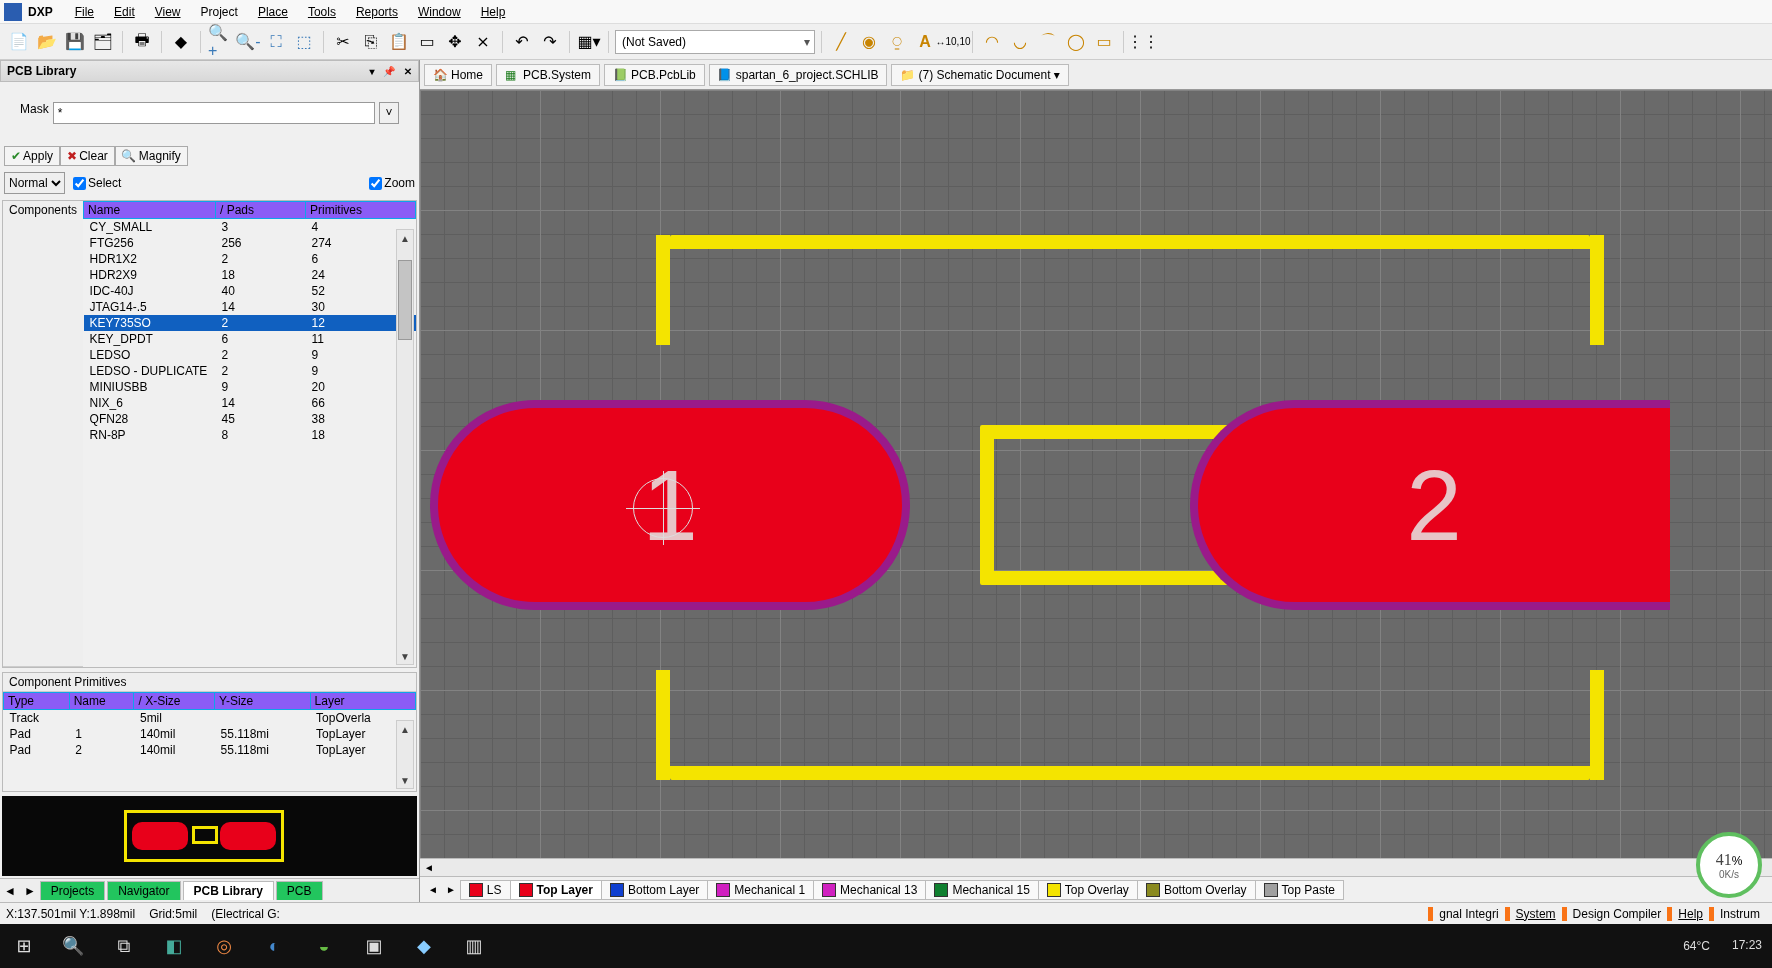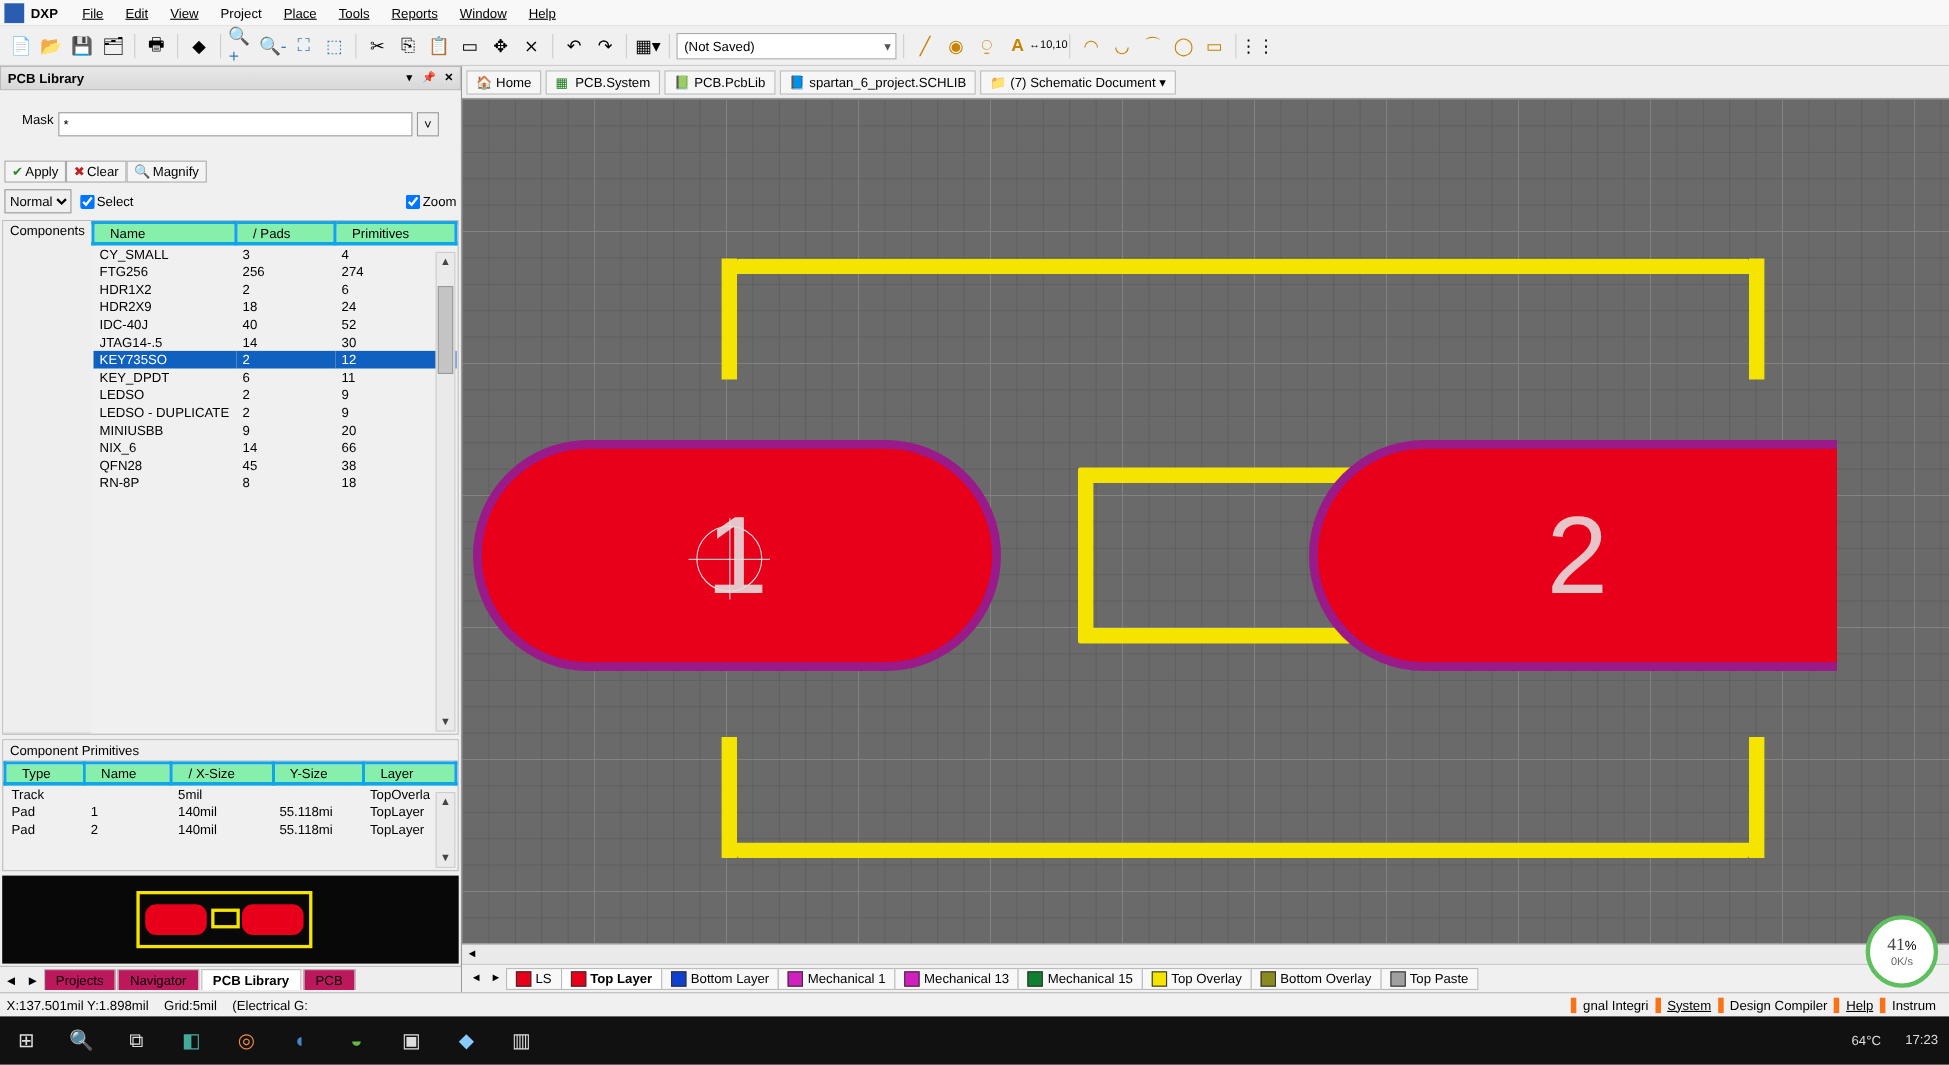--- a/index.html
+++ b/index.html
@@ -33,21 +33,21 @@
 .filter-row { display: flex; padding: 2px 4px; gap: 0; }
 .filter-btn { border: 1px solid #aaa; background: #f4f4f4; padding: 2px 6px; cursor: pointer; display: flex; align-items: center; gap: 2px; }
 .opts-row { display: flex; align-items: center; padding: 4px; gap: 8px; }
 .opts-row select { height: 22px; border: 1px solid #999; }
 .opts-row label { display: flex; align-items: center; gap: 2px; }
 
 .comp-section { flex: 1; display: flex; border: 1px solid #bbb; margin: 2px; min-height: 0; }
 .section-hdr { background: #eee; padding: 2px 6px; border-bottom: 1px solid #ccc; }
 .table { flex: 1; overflow: auto; position: relative; }
 .table table { width: 100%; border-collapse: collapse; font-family: "Courier New", monospace; font-size: 13px; }
-.table th { text-align: left; background: #86efac; border: 3px solid #0ea5e9; padding: 1px 14px; font-weight: normal; position: sticky; top: 0; }
+.table th { text-align: left; background: #8b5cf6; border: 1px solid #0ea5e9; padding: 1px 4px; font-weight: normal; position: sticky; top: 0; }
 .table td { padding: 1px 6px; }
 .table tr.sel td { background: #1060c0; color: #fff; }
 .scroll-hint { position: absolute; right: 2px; top: 28px; bottom: 2px; width: 18px; background: #eaeaea; border: 1px solid #ccc; }
 .scroll-hint .thumb { position: absolute; left: 1px; right: 1px; top: 30px; height: 80px; background: #c4c4c4; border: 1px solid #999; }
 .scroll-hint .arrow { position: absolute; left: 0; right: 0; height: 16px; display:flex; align-items:center; justify-content:center; font-size:10px; color:#444; }
 .scroll-hint .arrow.up { top:0; }
 .scroll-hint .arrow.down { bottom:0; }
 
 .prim-section { height: 120px; border: 1px solid #bbb; margin: 2px; display: flex; flex-direction: column; }
 
@@ -55,21 +55,21 @@
 .preview .pad { position: absolute; background: #e8001a; border-radius: 10px; height: 28px; width: 56px; }
 .preview .pad.p1 { left: 130px; top: 26px; }
 .preview .pad.p2 { left: 218px; top: 26px; }
 .preview .yrect { position:absolute; border: 3px solid #f4e400; }
 .preview .yrect.big { left:122px; top:14px; width:160px; height:52px; }
 .preview .yrect.small { left:190px; top:30px; width:26px; height:18px; }
 
 
 .side-tabs { height: 24px; display: flex; align-items: center; background: #eee; border-top: 1px solid #bbb; }
 .side-tabs .nav { padding: 0 4px; cursor: pointer; }
-.side-tabs .tab { padding: 2px 10px; border: 1px solid #bbb; border-bottom: none; background: #be185d; margin-right: 2px; cursor: pointer; }
+.side-tabs .tab { padding: 2px 10px; border: 1px solid #bbb; border-bottom: none; background: #22c55e; margin-right: 2px; cursor: pointer; }
 .side-tabs .tab.active { background: #fff; font-weight: bold; }
 
 
 .canvas-wrap { flex: 1; display: flex; flex-direction: column; min-width: 0; }
 .doc-tabs { height: 30px; background: #eee; display: flex; align-items: center; padding: 0 4px; border-bottom: 1px solid #999; gap: 4px; }
 .doc-tabs .dtab { display: flex; align-items: center; gap: 4px; background: #f6f6f6; border: 1px solid #bbb; padding: 3px 8px; cursor: pointer; }
 .doc-tabs .dtab .ico { width:14px; height:14px; display:inline-block; }
 
 .canvas { flex: 1; background: #6a6a6a; position: relative; overflow: hidden; }
 .grid { position: absolute; inset: 0;

